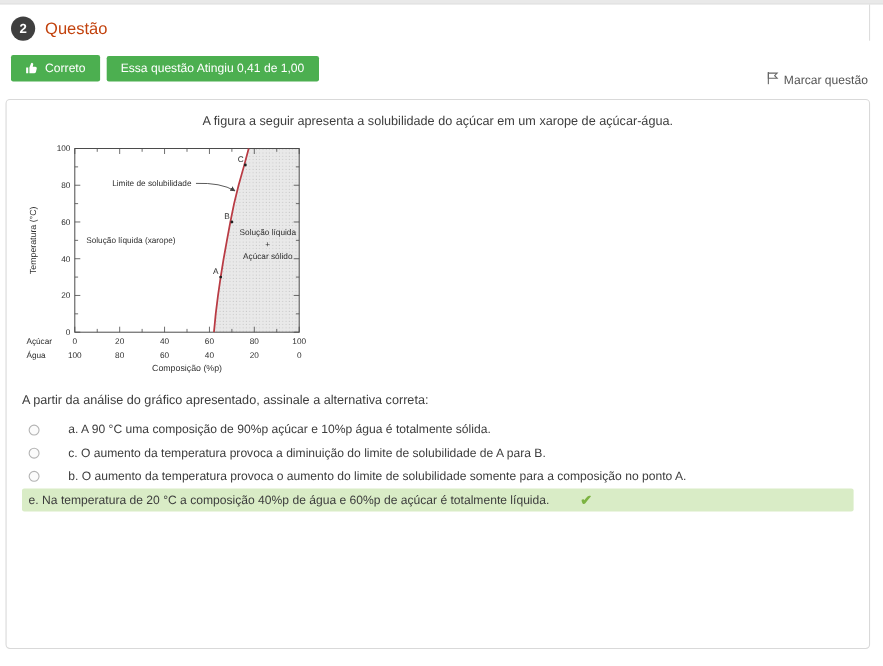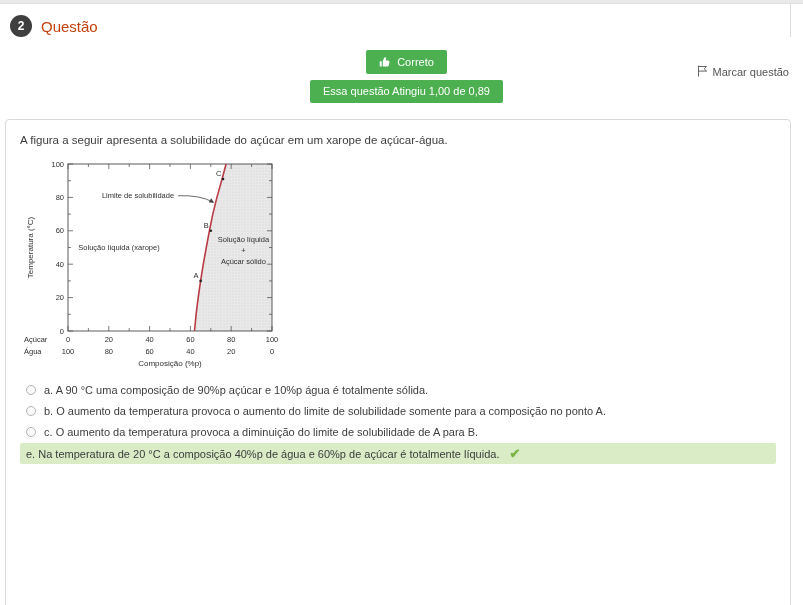--- a/index.html
+++ b/index.html
@@ -7,43 +7,43 @@
   .page { position:relative; width:803px; height:605px; overflow:hidden; background:#fff; }
 
   .top-strip { height:4px; background:#e9e9e9; border-bottom:1px solid #e0e0e0; }
   .top-right-edge { position:absolute; top:4px; right:12px; width:1px; height:33px; background:#ddd; }
 
   .q-header { display:flex; align-items:center; gap:9px; padding:11px 0 0 10px; }
   .q-badge { width:22px; height:22px; border-radius:50%; background:#3f3f3f; color:#fff;
              display:flex; align-items:center; justify-content:center; font-size:12px; font-weight:bold; }
   .q-title { font-size:15px; color:#c2410c; }
 
-  .feedback-row { display:flex; align-items:center; gap:6px; margin:13px 0 0 10px;flex-direction:column; }
+  .feedback-row { display:flex; align-items:flex-end; gap:6px; margin:13px 0 0 10px; }
   .badge { background:var(--green,#4caf50); color:#fff; font-size:11px; padding:6px 13px; border-radius:2px;
            display:inline-flex; align-items:center; gap:6px; line-height:1; }
   .badge svg { display:block; }
 
   .flag-link { position:absolute; top:65px; right:14px; display:flex; align-items:center; gap:5px;
                font-size:11px; color:#555; cursor:pointer; }
 
   .q-box { margin:16px 12px 0 5px; border:1px solid #d9d9d9; border-radius:4px; background:#fff;
            padding:12px 14px 12px 14px; min-height:500px; }
   .q-box p { margin:0 0 9px 0; font-size:11.5px; line-height:1.4; }
-  .q-box p.figure-intro { margin-bottom:10px; }
+  .q-box p.figure-intro { margin-bottom:10px;text-align:center; }
 
   .figure-wrap { margin:6px 0 0 2px; width:292px; }
 
   .source-line { margin-top:38px !important; font-size:11.5px; }
   .source-line i { font-style:italic; }
   .instruction { margin-top:4px !important; }
 
   .choose-label { margin:20px 0 8px 0 !important; font-size:11.5px; }
 
   .options { display:flex; flex-direction:column; gap:1px; }
-  .opt { display:flex; align-items:center; gap:8px; padding:4px 6px; font-size:11px; border-radius:2px;text-align:center; }
+  .opt { display:flex; align-items:center; gap:26px; padding:4px 6px; font-size:11px; border-radius:2px;text-align:center; }
   .opt.selected { background:var(--row-green,#d9ecc6); }
   .radio { width:10px; height:10px; min-width:10px; border-radius:50%; border:1px solid #b3b3b3;
            background:#fbfbfb; position:relative; }
   .check { color:var(--check,#7cb342); font-size:13px; font-weight:bold; margin-left:2px; line-height:1; }
   .opt .check:empty { display:none; }
 </style>
 </head>
 <body>
 
 <div class="page">
@@ -58,21 +58,21 @@
   <div class="feedback-row">
     <span class="badge">
       <span>
         <svg width="12" height="12" viewBox="0 0 16 16" fill="#fff">
           <path d="M1 7h2.6v7H1zM5 14h6.1c.9 0 1.6-.6 1.8-1.4l1-4.3c.3-1.1-.6-2.2-1.8-2.2H9l.6-2.7c.2-.8-.3-1.6-1.1-1.8-.6-.2-1.3.1-1.6.7L5 7z"></path>
         </svg>
       </span>
       <span>Correto</span>
     </span>
     <span class="badge">
-      <span>Essa questão Atingiu 1,00 de 0,89</span>
+      <span>Essa questão Atingiu 0,41 de 1,00</span>
     </span>
   </div>
 
   <div class="flag-link">
     <span>
       <svg width="11" height="12" viewBox="0 0 11 12" fill="none" stroke="#666" stroke-width="1">
         <line x1="1.5" y1="0.5" x2="1.5" y2="11.5"></line>
         <path d="M1.5 1.5 H9.5 L7.2 3.8 L9.5 6.1 H1.5 Z"></path>
       </svg>
     </span>
@@ -168,34 +168,35 @@
           <circle cx="201.04" cy="21.03" r="1.3" fill="#222"></circle>
           <text x="194.04" y="18.03" font-size="7.5" fill="#2f2f2f">C</text>
           <text x="97" y="92" font-size="7.5" fill="#2f2f2f" text-anchor="middle">Solução líquida (xarope)</text>
           <text x="221.44" y="84.34" font-size="7.5" fill="#2f2f2f" text-anchor="middle">Solução líquida</text>
           <text x="221.44" y="95.34" font-size="7.5" fill="#2f2f2f" text-anchor="middle">+</text>
           <text x="221.44" y="106.34" font-size="7.5" fill="#2f2f2f" text-anchor="middle">Açúcar sólido</text>
           <text x="152.07999999999998" y="40.22999999999999" font-size="7.5" fill="#2f2f2f" text-anchor="end">Limite de solubilidade</text>
           <path d="M 156.16000000000003 37.72999999999999 Q 178.6 36.89500000000001 191.452 44.41" fill="none" stroke="#444" stroke-width="0.8" marker-end="url(#arr)"></path>
         </svg></div>
 
+    <p class="instruction">A partir da análise do gráfico apresentado, assinale a alternativa correta:</p>
 
 
     <div class="options">
       <div class="opt">
         <span class="radio"></span>
         <span><span>a.</span> <span>A 90 °C uma composição de 90%p açúcar e 10%p água é totalmente sólida.</span></span>
       </div>
       <div class="opt">
         <span class="radio"></span>
-        <span><span>b.</span> <span>O aumento da temperatura provoca o aumento do limite de solubilidade somente para a composição no ponto A.</span></span>
+        <span><span>c.</span> <span>O aumento da temperatura provoca a diminuição do limite de solubilidade de A para B.</span></span>
       </div>
       <div class="opt">
         <span class="radio"></span>
-        <span><span>c.</span> <span>O aumento da temperatura provoca a diminuição do limite de solubilidade de A para B.</span></span>
+        <span><span>b.</span> <span>O aumento da temperatura provoca o aumento do limite de solubilidade somente para a composição no ponto A.</span></span>
       </div>
       <div class="opt selected">
 
         <span><span>e.</span> <span>Na temperatura de 20 °C a composição 40%p de água e 60%p de açúcar é totalmente líquida.</span></span>
         <span class="check">✔</span>
       </div>
     </div>
   </div>
 </div>
 

